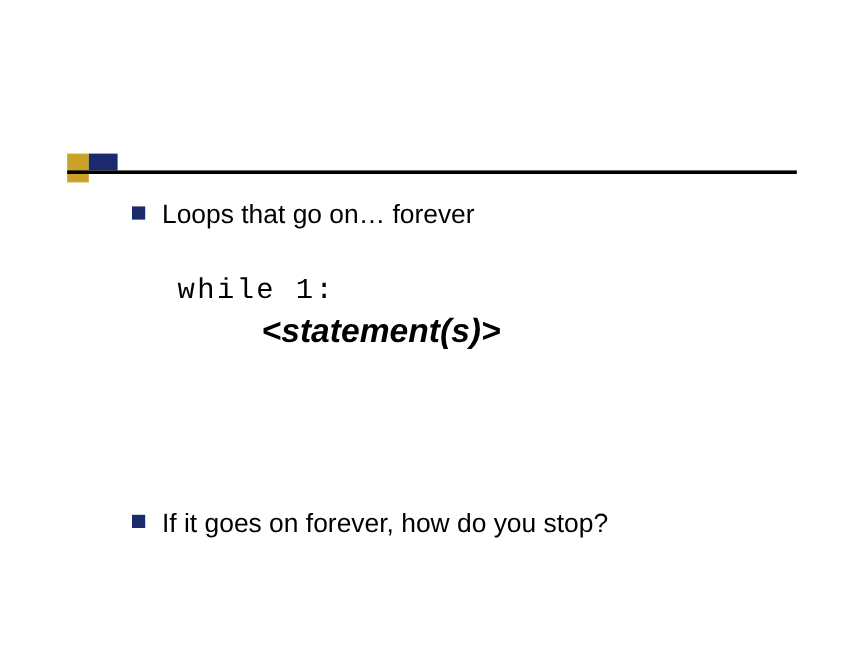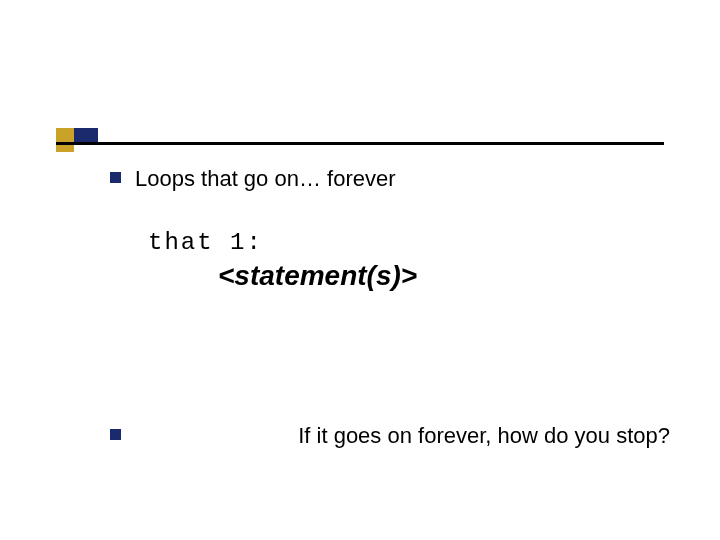--- a/index.html
+++ b/index.html
@@ -7,21 +7,21 @@
   .slide { position: relative; width: 720px; height: 508px; }
 
   
   .rule { position: absolute; top: 142px; left: 56px; width: 608px; height: 3px; background: #000; }
   .accent-navy { position: absolute; top: 128px; left: 74px; width: 24px; height: 14px; background: #1a2a6c; }
   .accent-gold { position: absolute; top: 128px; left: 56px; width: 18px; height: 24px; background: #c9a227; }
 
   .content { position: absolute; top: 165px; left: 110px; width: 560px; }
 
   .bullet-row { display: flex; align-items: flex-start; gap: 14px; margin-bottom: 16px; }
-  .bullet-row.spaced { margin-top: 130px; justify-content: space-between; }
+  .bullet-row.spaced { margin-top: 130px; }
   .sq { width: 11px; height: 11px; background: #1a2a6c; flex: 0 0 11px; margin-top: 7px; }
   .bt { font-size: 22px; line-height: 1.25; }
 
   .code-block { margin-left: 38px; margin-top: 36px; }
   .mono { font-family: "Courier New", Courier, monospace; font-size: 24px; letter-spacing: 2px; }
   .stmt { font-family: Verdana, Geneva, sans-serif; font-style: italic; font-weight: bold; font-size: 28px; margin-left: 70px; margin-top: 4px; }
 </style>
 </head>
 <body>
 <div class="slide">
@@ -31,21 +31,21 @@
   <div class="rule"></div>
 
   <div class="content">
 
     <div class="bullet-row">
       <div class="sq"></div>
       <div class="bt">Loops that go on… forever</div>
     </div>
 
     <div class="code-block">
-      <div class="mono">that 1:</div>
+      <div class="mono">while 1:</div>
       <div class="stmt">&lt;statement(s)&gt;</div>
     </div>
 
     <div class="bullet-row spaced">
       <div class="sq"></div>
       <div class="bt">If it goes on forever, how do you stop?</div>
     </div>
 
   </div>
 </div>

